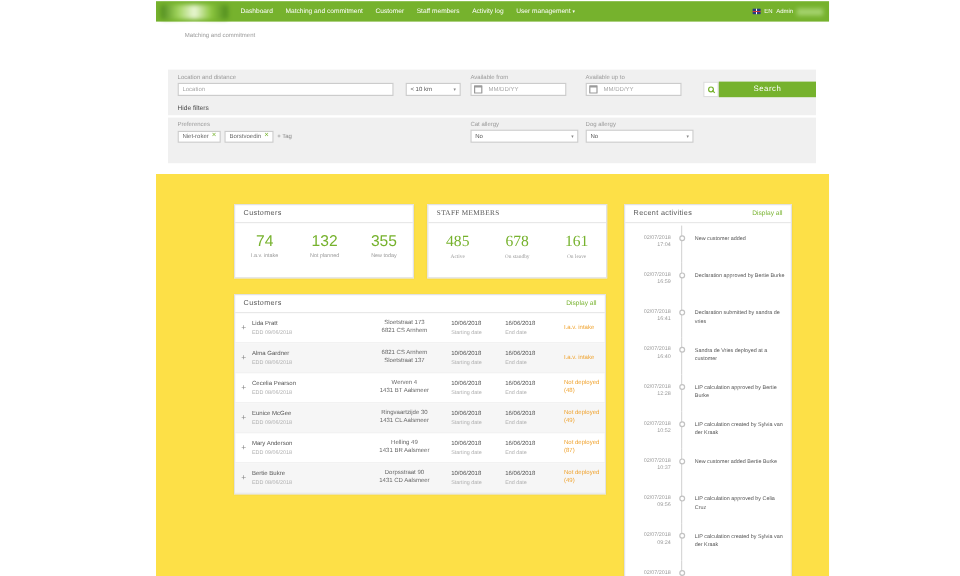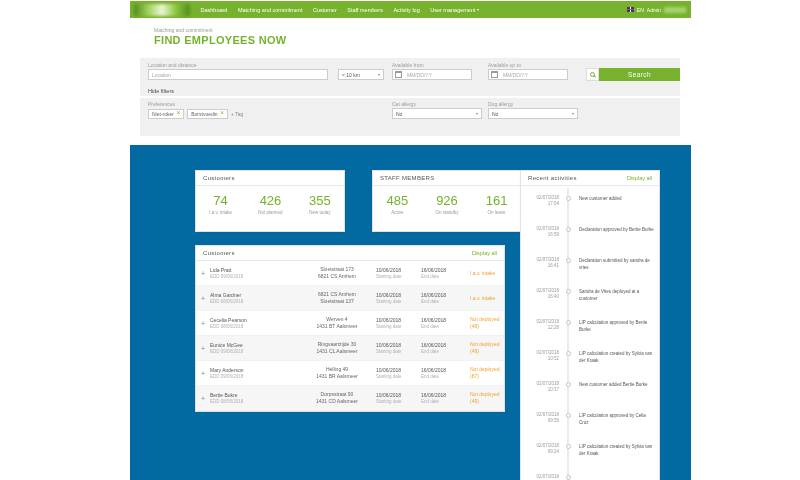--- a/index.html
+++ b/index.html
@@ -54,29 +54,29 @@
   .f-divider { position:absolute; left:0; top:38px; width:100%; height:2px; background:#fff; }
   .tags-wrap { position:absolute; left:8px; top:50px; display:flex; align-items:center; gap:3px; height:11px; }
   .tag { background:#fff; border:0.5px solid #ccc; height:10px; padding:0 3px;
     display:flex; align-items:center; gap:2.5px; font-size:5px; color:#666; }
   .tag-x { color:#76b22d; font-size:6.5px; line-height:1; cursor:pointer; }
   .add-tag { border:none; background:transparent; width:30px; font-size:5px; color:#888; outline:none;
     font-family:"Liberation Sans",sans-serif; }
   .add-tag::placeholder { color:#8a8a8a; }
 
   
-  .dashboard { position:absolute; top:145px; left:0; width:561px; height:335px; background:#0369a1; }
+  .dashboard { position:absolute; top:145px; left:0; width:561px; height:335px; background:#fde047; }
   .card { position:absolute; background:#fff; border:0.5px solid #e2e2e2; box-shadow:0 0.5px 1.5px rgba(0,0,0,0.08); }
   .card-head { display:flex; justify-content:space-between; align-items:center;
     padding:4px 7px; border-bottom:0.5px solid #e8e8e8; }
   .card-title { font-size:6px; color:#555; letter-spacing:0.3px; }
   .display-all { font-size:5.5px; color:#76b22d; cursor:pointer; }
 
   #card-cust-stats { left:65px; top:25px; width:150px; height:62px; }
-  #card-staff-stats { left:242px; top:25px; width:150px; height:62px; }
+  #card-staff-stats { left:226px; top:25px; width:150px; height:62px;font-family:Liberation Serif, serif; }
   .stats-row { display:flex; justify-content:space-around; padding-top:7px; }
   .stat { text-align:center; }
   .stat .num { font-size:13px; color:#76b22d; }
   .stat .lbl { font-size:4.5px; color:#9a9a9a; margin-top:2px; }
 
   #card-table { left:65px; top:100px; width:310px; }
   .t-row { display:flex; align-items:center; height:25px; font-size:5px; border-bottom:0.5px solid #f2f2f2; }
   .t-row.alt { background:#f6f6f6; }
   .t-expand { width:14px; text-align:center; color:#888; font-size:7px; cursor:pointer; }
   .t-name { width:88px; }
@@ -137,21 +137,20 @@
 </div>
     <div class="top-right">
       <span class="flag"></span>
       <span class="lang">EN</span>
       <span class="user-label">Admin</span>
       <span class="user-blur"></span>
     </div>
   </div>
 
   <div class="breadcrumb">Matching and commitment</div>
-  <div class="page-title">FIND EMPLOYEES NOW</div>
 
   <div class="filters">
     <div class="f-label" style="left:8px; top:4px;">Location and distance</div>
     <div class="f-box" style="left:8px; top:11px; width:180px;">
       <input placeholder="Location" style="">
     </div>
     <div class="f-box sel" style="left:198px; top:11px; width:46px;">
       <span>&lt; 10 km</span>
       <span class="sel-caret">▾</span>
     </div>
@@ -211,21 +210,21 @@
       <div class="card-head">
         <span class="card-title">Customers</span>
       </div>
       <div class="stats-row" id="cust-stats">
   <div class="stat">
     <div class="num">74</div>
     <div class="lbl">I.a.v. intake</div>
   </div>
 
   <div class="stat">
-    <div class="num">426</div>
+    <div class="num">132</div>
     <div class="lbl">Not planned</div>
   </div>
 
   <div class="stat">
     <div class="num">355</div>
     <div class="lbl">New today</div>
   </div>
 </div>
     </div>
 
@@ -233,21 +232,21 @@
       <div class="card-head">
         <span class="card-title">STAFF MEMBERS</span>
       </div>
       <div class="stats-row" id="staff-stats">
   <div class="stat">
     <div class="num">485</div>
     <div class="lbl">Active</div>
   </div>
 
   <div class="stat">
-    <div class="num">926</div>
+    <div class="num">678</div>
     <div class="lbl">On standby</div>
   </div>
 
   <div class="stat">
     <div class="num">161</div>
     <div class="lbl">On leave</div>
   </div>
 </div>
     </div>
 

